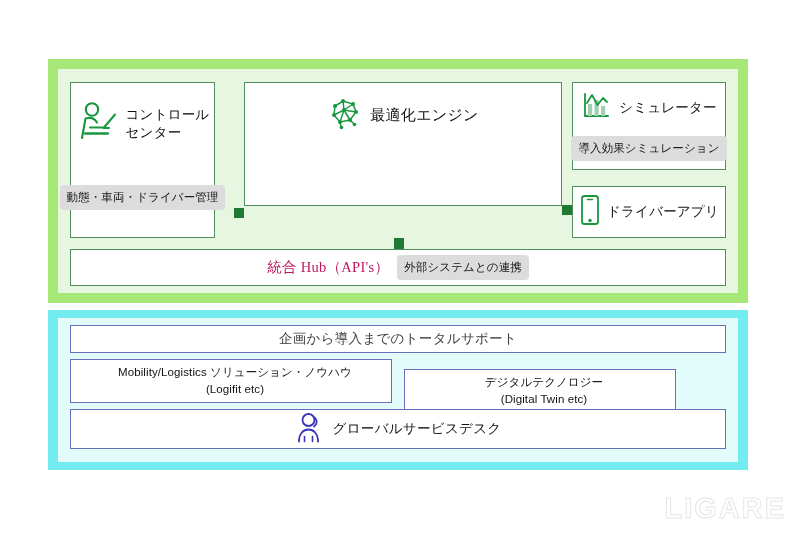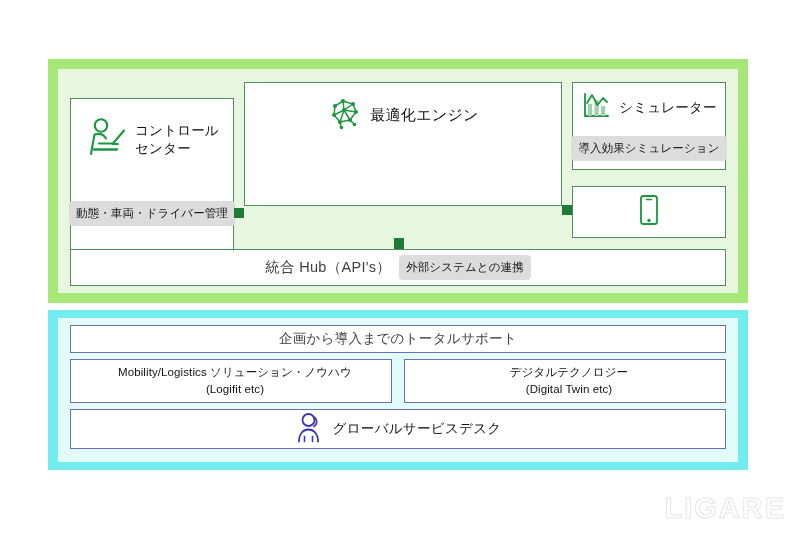--- a/index.html
+++ b/index.html
@@ -41,23 +41,22 @@
     position: absolute;
     background: #ffffff;
     border: 1px solid #4f8f5f;
     box-sizing: border-box;
   }
 
   
   #control-center {
     left: 70px;
     top: 82px;
-    width: 164px;
+    width: 145px;
     height: 156px;
-    margin-top: 16px;
   }
   #cc-head {
     position: absolute;
     left: 0;
     top: 18px;
     width: 100%;
     display: flex;
     align-items: center;
     justify-content: center;
     gap: 6px;
@@ -185,22 +184,23 @@
     top: 249px;
     width: 656px;
     height: 37px;
     display: flex;
     align-items: center;
     justify-content: center;
     gap: 8px;
   }
   #hub-label {
     font-size: 14.5px;
-    color: #404040;
+    color: #be185d;
     letter-spacing: 0.3px;
+    font-family: Liberation Serif, serif;
   }
 
   
   .connector {
     position: absolute;
     background: #1f7a33;
   }
   #conn-cc-oe { left: 234px; top: 208px; width: 10px; height: 10px; }
   #conn-oe-da { left: 562px; top: 205px; width: 10px; height: 10px; }
   #conn-oe-hub { left: 394px; top: 238px; width: 10px; height: 11px; }
@@ -246,22 +246,22 @@
   }
 
   #mobility-box {
     left: 70px;
     top: 359px;
     width: 322px;
     height: 44px;
   }
   #digital-box {
     left: 404px;
-    top: 359px;
-    width: 322px;
+    top: 369px;
+    width: 272px;
     height: 44px;
   }
   .two-line {
     display: flex;
     flex-direction: column;
     align-items: center;
     justify-content: center;
     height: 100%;
     font-size: 11.5px;
     line-height: 1.45;
@@ -382,20 +382,21 @@
 </div>
 
 <div class="wbox" id="driver-app">
   <span class="icon">
     <svg width="22" height="32" viewBox="0 0 22 32" fill="none">
       <rect x="3" y="2" width="16" height="28" rx="2.6" stroke="#18973f" stroke-width="1.8"></rect>
       <path d="M8.5 5.5 L13.5 5.5" stroke="#18973f" stroke-width="1.5" stroke-linecap="round"></path>
       <circle cx="11" cy="26.5" r="1.7" fill="#18973f"></circle>
     </svg>
   </span>
+  <span id="da-title">ドライバーアプリ</span>
 </div>
 
 <div class="connector" id="conn-cc-oe"></div>
 <div class="connector" id="conn-oe-da"></div>
 <div class="connector" id="conn-oe-hub"></div>
 
 <div class="wbox" id="hub-box">
   <span id="hub-label">統合 Hub（API's）</span>
   <span class="chip">外部システムとの連携</span>
 </div>

